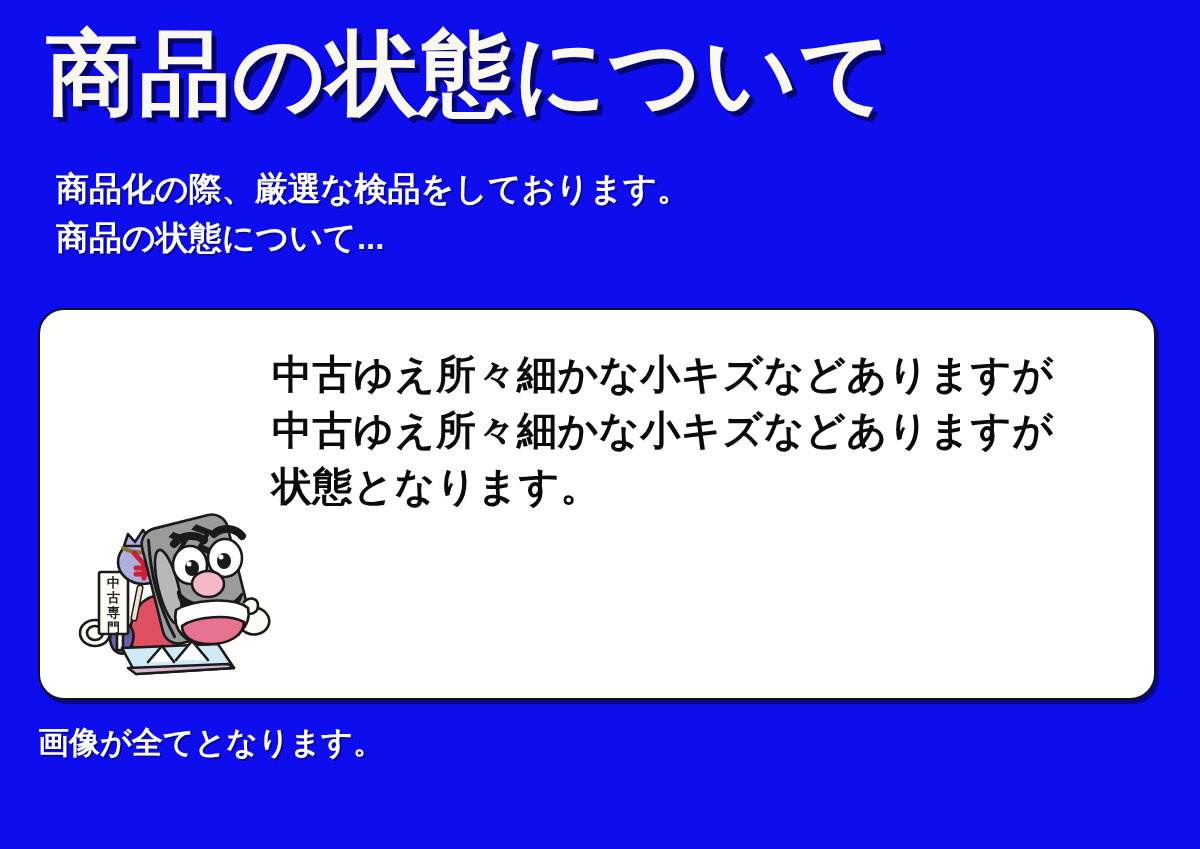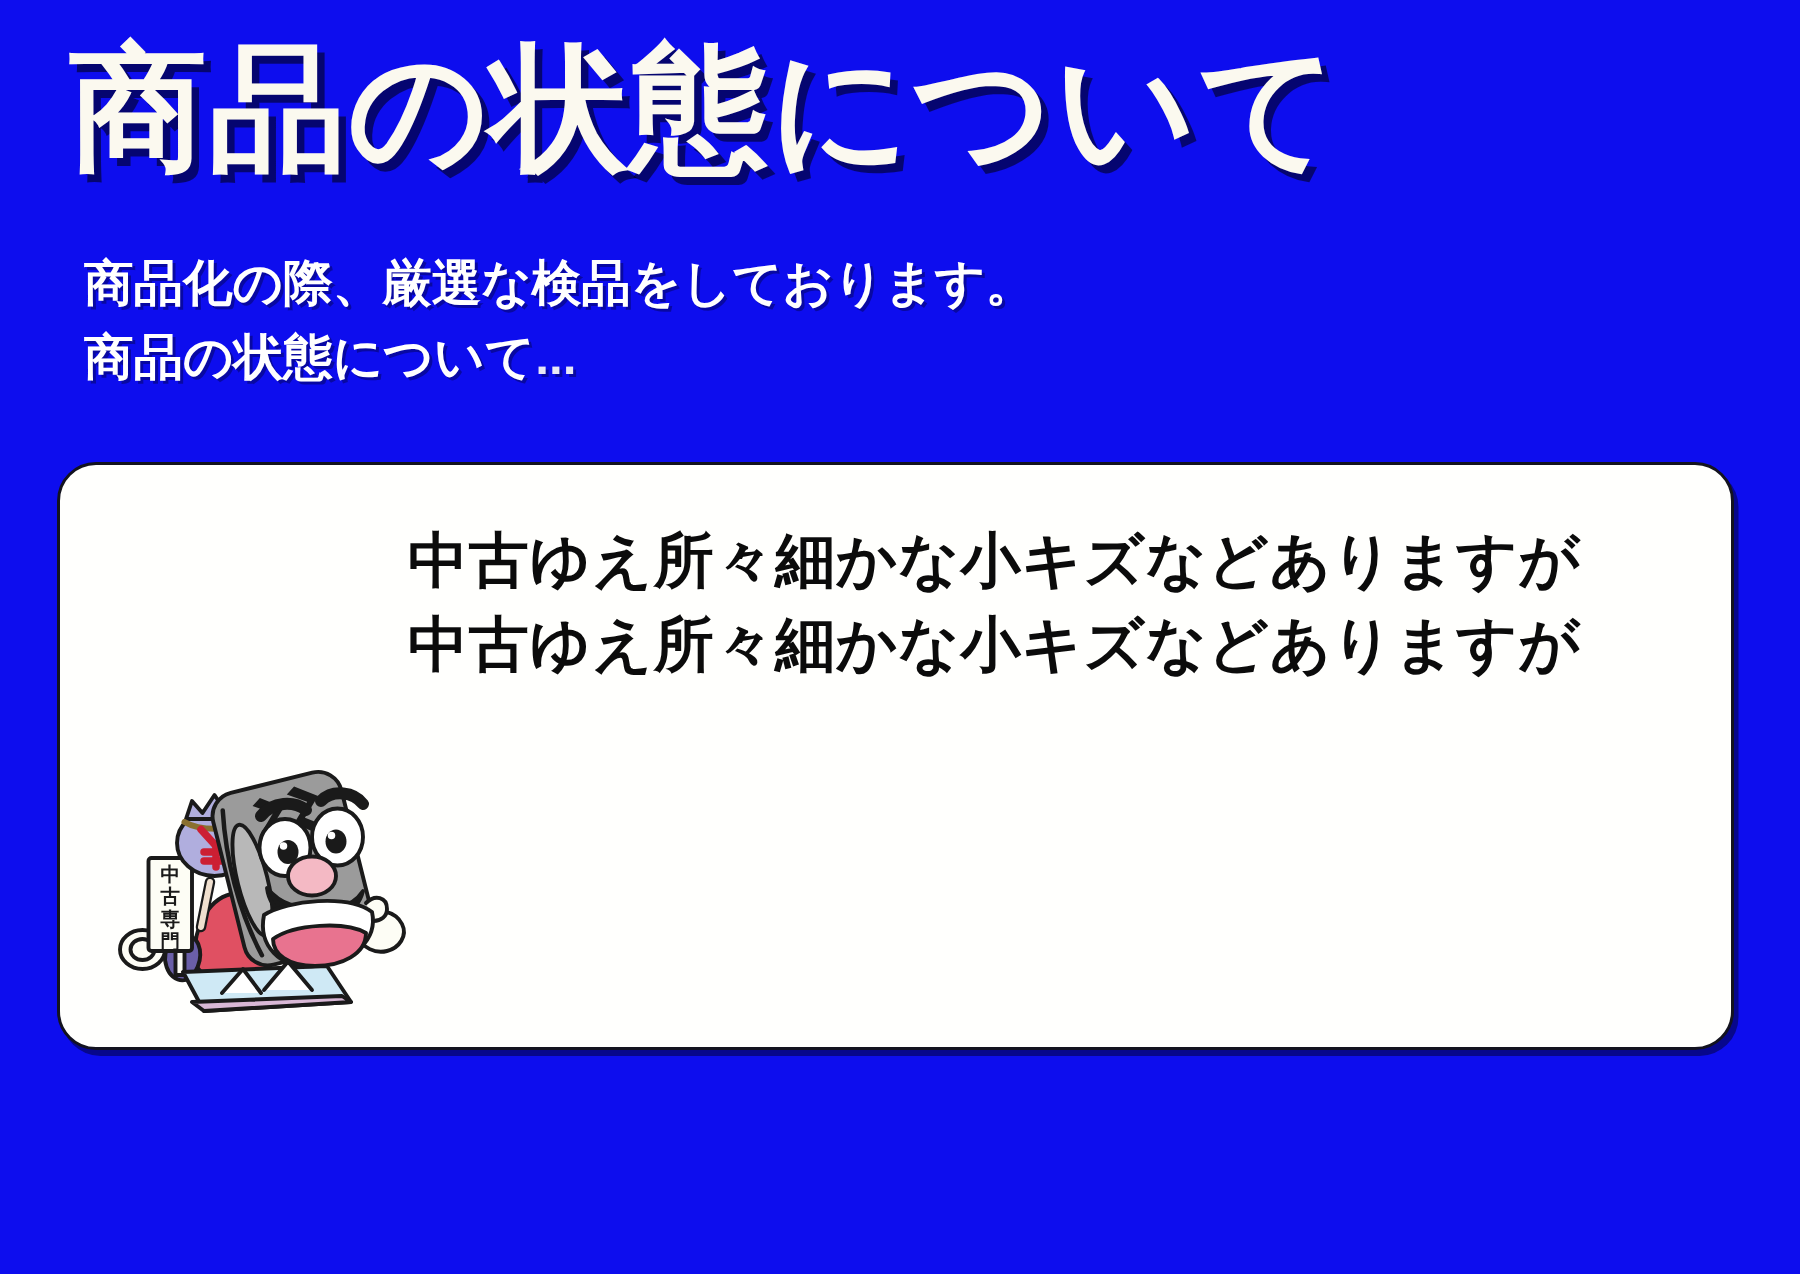--- a/index.html
+++ b/index.html
@@ -122,20 +122,21 @@
     <span class="line">
       <span>商品の状態について</span><span class="ellipsis">...</span>
     </span>
   </div>
 
   <div class="card">
 
     <div class="card-text">
       <span class="line">中古ゆえ所々細かな小キズなどありますが</span>
       <span class="line">中古ゆえ所々細かな小キズなどありますが</span>
+      <span class="line">状態となります。</span>
     </div>
 
     <div class="mascot">
       <svg viewBox="0 0 210 190" xmlns="http://www.w3.org/2000/svg">
         <g stroke="#1a1a1a" stroke-width="2.6" stroke-linejoin="round" stroke-linecap="round">
 
           <ellipse cx="27" cy="141" rx="15" ry="13" fill="#fdfdf5"></ellipse>
           <ellipse cx="27" cy="141" rx="8" ry="7" fill="#fdfdf5"></ellipse>
 
           <path d="M62 150 C60 128 70 108 86 104 C104 100 118 114 118 134
@@ -212,15 +213,16 @@
                    C118 154 104 138 108 118 Z" fill="#ffffff"></path>
           <path d="M114 134 C128 124 162 122 176 130 C176 144 160 152 142 152
                    C124 152 114 144 114 134 Z" fill="#e8738f"></path>
         </g>
       </svg>
     </div>
 
   </div>
 
   <div class="footer-note">
+    <span class="line">画像が全てとなります。</span>
   </div>
 
 </div>
 
 </body></html>

